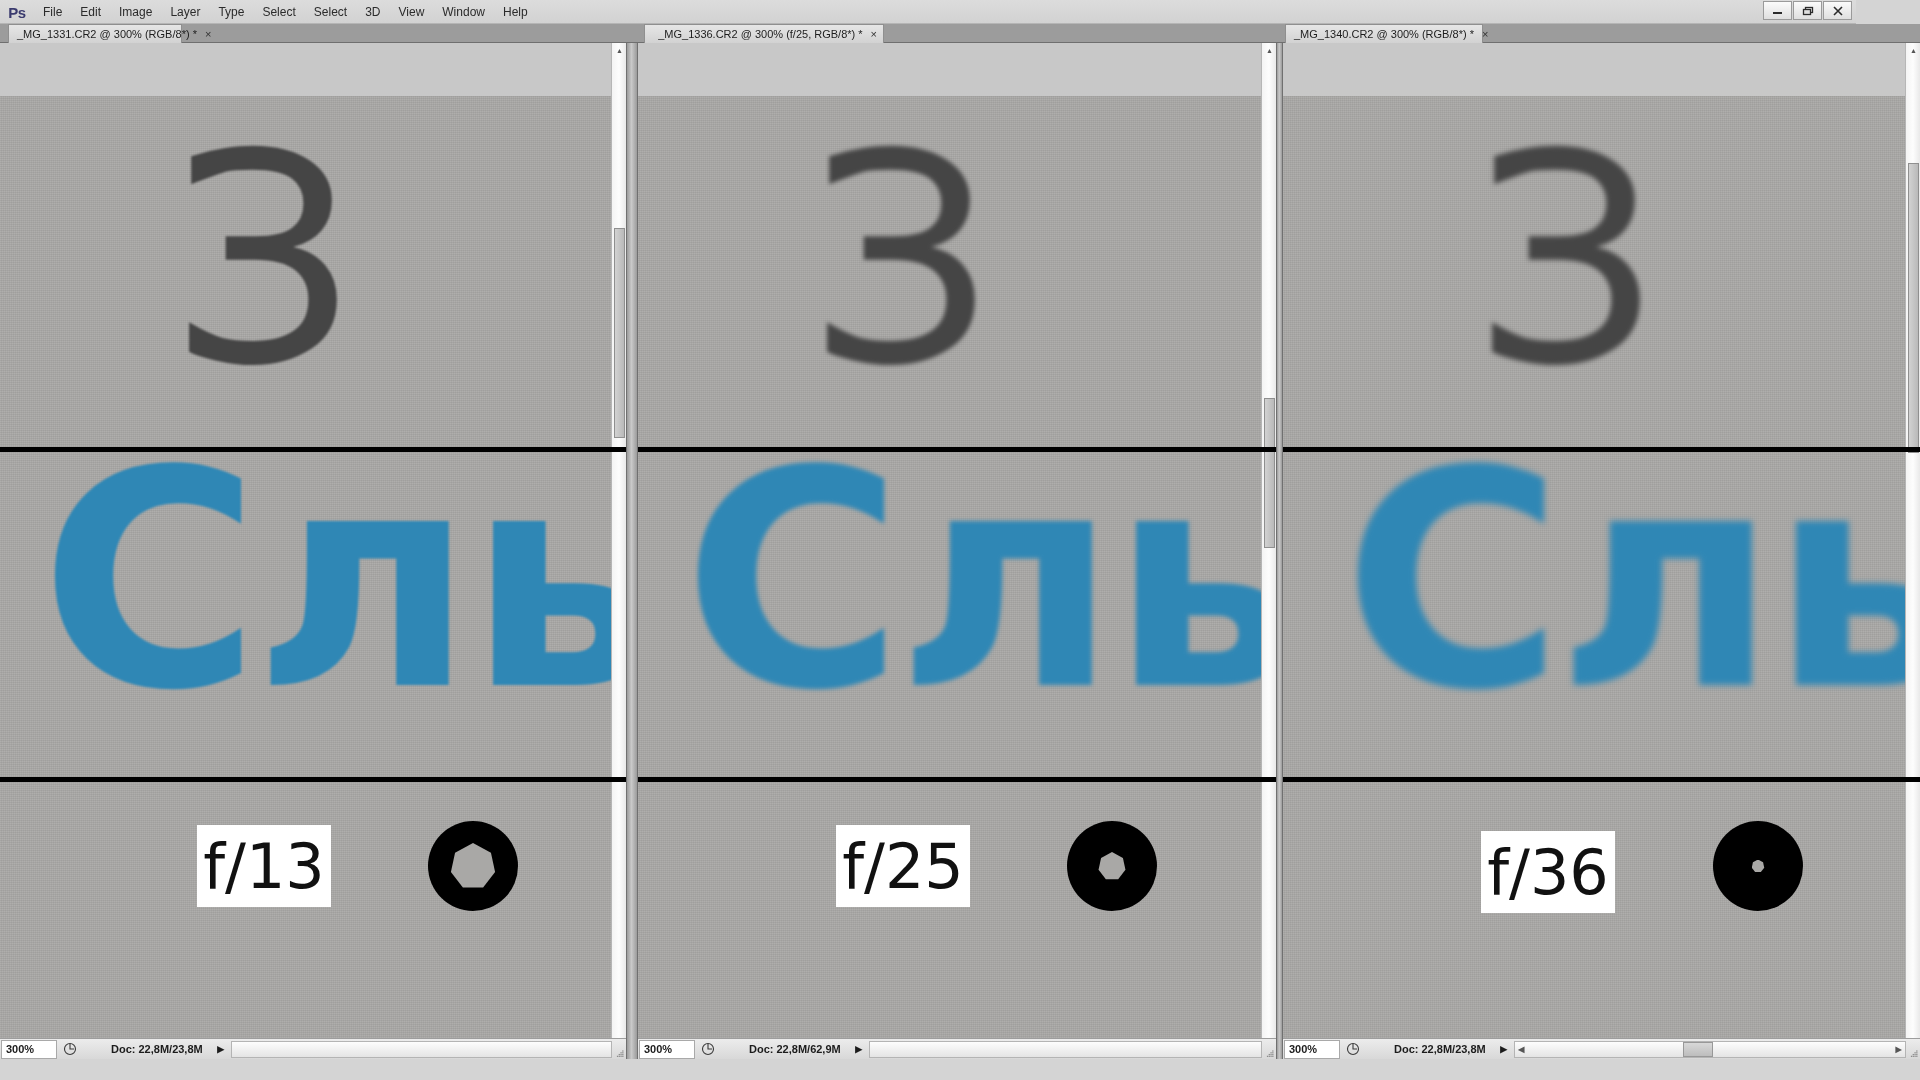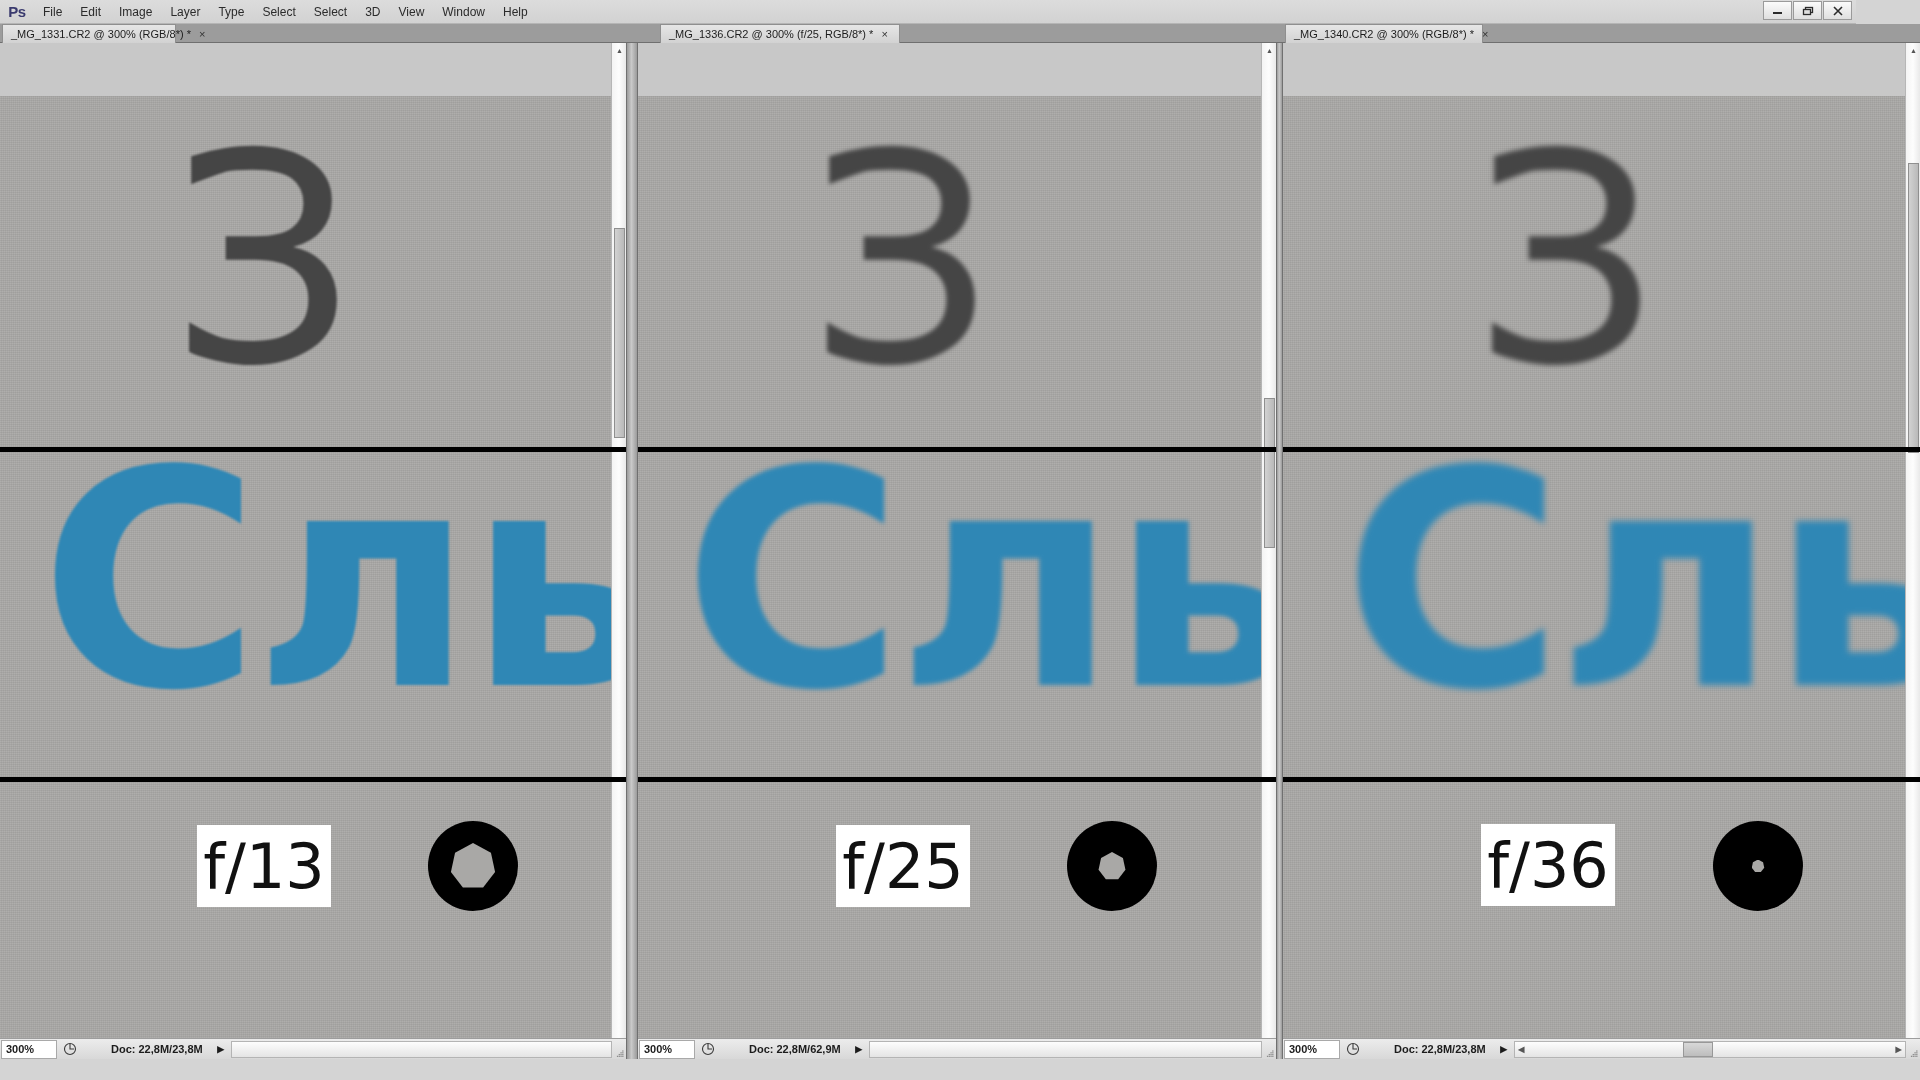--- a/index.html
+++ b/index.html
@@ -10,21 +10,21 @@
     background:#d4d4d4;
     font-family:"Liberation Sans", sans-serif;
   }
   body { position:relative; }
 
   
   #menubar{
     position:absolute; left:0; top:0; width:1856px; height:24px;
     background:linear-gradient(#dcdcdc,#d2d2d2);
     border-bottom:1px solid #b5b5b5;
-    display:flex; align-items:center;
+    display:flex; 
   }
   #ps-logo{
     width:34px; height:24px; display:flex; align-items:center; justify-content:center;
     color:#3a3a6e; font-weight:bold; font-size:15px; letter-spacing:-.5px;
     font-family:"Liberation Sans", sans-serif;
   }
   .menu-item{
     padding:0 9px; height:24px; line-height:24px;
     font-size:12px; color:#2b2b2b; white-space:nowrap; cursor:default;
   }
@@ -251,25 +251,25 @@
     </div>
     <div class="wbtn">
       <svg width="12" height="10" viewBox="0 0 12 10">
         <path d="M2 1 L10 9 M10 1 L2 9" stroke="#2b2b2b" stroke-width="1.6" fill="none"></path>
       </svg>
     </div>
   </div>
 </div>
 
 <div id="tabstrip">
-  <div class="tab" id="tab0" style="left: 2px; width: 174px;">
+  <div class="tab" id="tab0" style="left: 8px; width: 174px;">
     <span>_MG_1331.CR2 @ 300% (RGB/8*) *</span>
     <span class="tab-close">×</span>
   </div>
-  <div class="tab" id="tab1" style="left: 660px; width: 240px;">
+  <div class="tab" id="tab1" style="left: 644px; width: 240px; justify-content: flex-end;">
     <span>_MG_1336.CR2 @ 300% (f/25, RGB/8*) *</span>
     <span class="tab-close">×</span>
   </div>
   <div class="tab" id="tab2" style="left: 1285px; width: 198px;">
     <span>_MG_1340.CR2 @ 300% (RGB/8*) *</span>
     <span class="tab-close">×</span>
   </div>
 </div>
 
 <div class="docpane" id="pane1">
@@ -403,21 +403,21 @@
         <div class="glyph numeral b36n" style="left:190px; top:20px;">З</div>
       </div>
       <div class="hline" style="top:351px;"></div>
 
       <div class="band band-word">
         <div class="glyph cyr b36" style="left:60px; top:-20px;">Слы</div>
       </div>
       <div class="hline" style="top:681px;"></div>
 
       <div class="band band-f">
-        <div class="fbox" style="left:198px; top:42px;">f/36</div>
+        <div class="fbox" style="left:198px; top:49px;">f/36</div>
         <div class="aperture" style="left:430px; top:39px; width:90px; height:90px;">
           <div class="ap-hole" style="width:13px; height:13px; clip-path:polygon(50% 0%,89% 21%,98% 63%,72% 97%,28% 97%,2% 63%,11% 21%);"></div>
         </div>
       </div>
     </div>
 
     <div class="vscroll" style="top:0; bottom:0;">
       <div class="vs-arrow" style="top:0;">▲</div>
       <div class="vs-thumb" style="top:120px; height:290px;"></div>
     </div>

